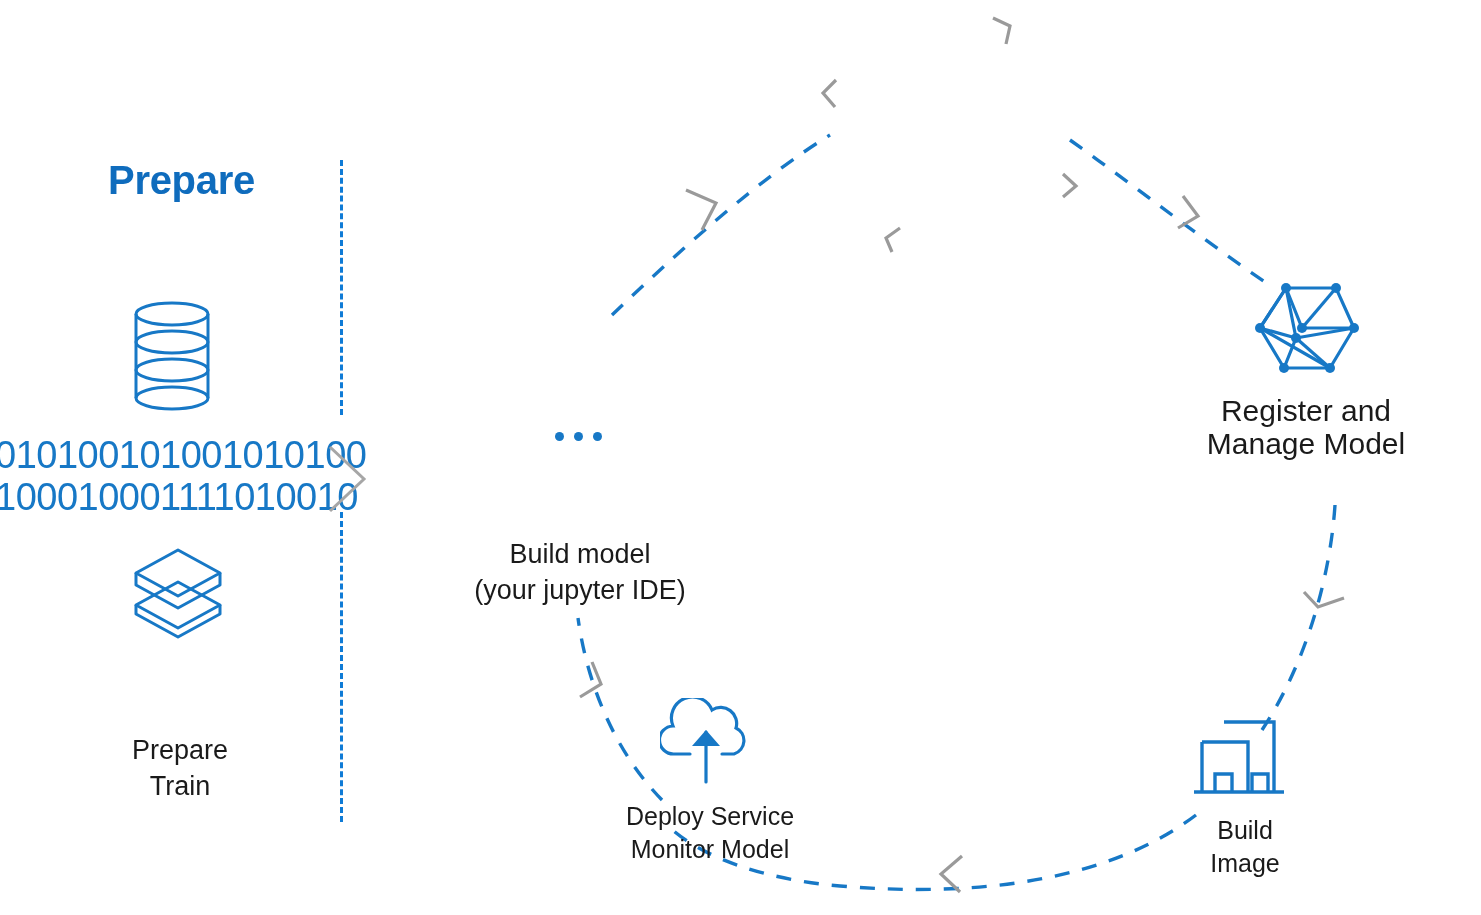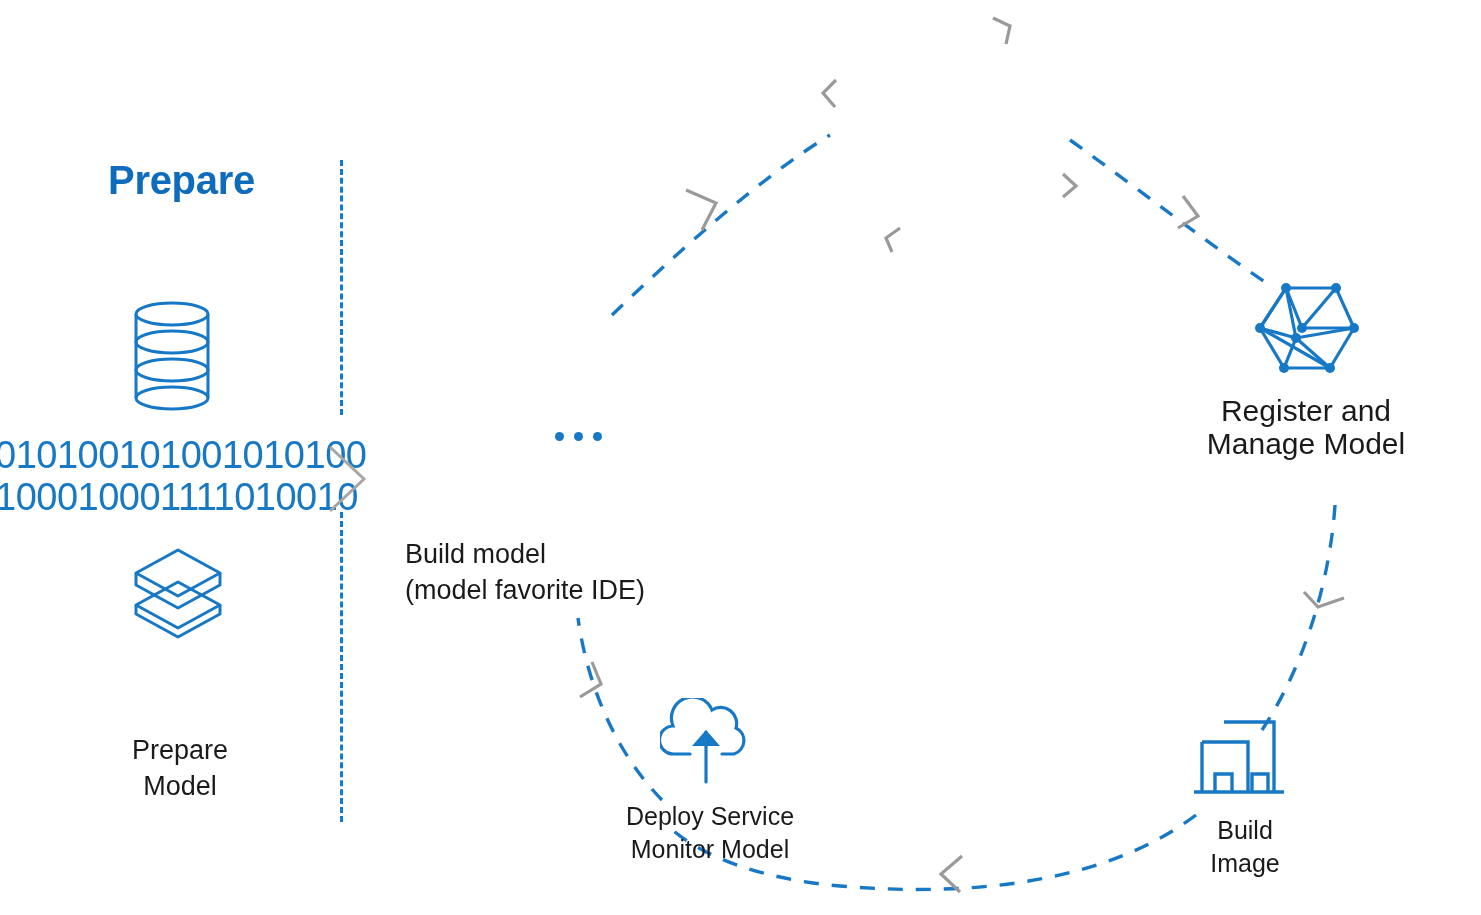--- a/index.html
+++ b/index.html
@@ -98,20 +98,21 @@
     background: #1778c6;
   }
   #vscode-logo {
     left: 490px;
     top: 455px;
   }
   #build-model-label {
     left: 405px;
     top: 536px;
     width: 350px;
+    text-align: center;
     font-size: 27px;
     line-height: 36px;
     color: #1a1a1a;
   }
 
   
   #train-node {
     left: 831px;
     top: 8px;
     width: 240px;
@@ -249,34 +250,34 @@
         <path d="M50,8 L92,31 L50,54 L8,31 Z"></path>
         <path d="M8,31 L8,43 L50,66 L92,43 L92,31"></path>
         <path d="M50,40 L92,63 L50,86 L8,63 Z"></path>
         <path d="M8,63 L8,72 L50,95 L92,72 L92,63"></path>
       </g>
     </svg>
   </div>
 
   <div class="abs" id="prepare-data-label">
     <div>Prepare</div>
-    <div>Model</div>
+    <div>Train</div>
   </div>
 
 
   <div class="abs" id="ide-dots">
     <i></i>
     <i></i>
     <i></i>
   </div>
 
 
   <div class="abs" id="build-model-label">
     <div>Build model</div>
-    <div>(model favorite IDE)</div>
+    <div>(your jupyter IDE)</div>
   </div>
 
 
   <div class="abs" id="register-node">
     <svg id="register-icon" width="110" height="110" viewBox="0 0 110 110">
       <g stroke="#1778c6" stroke-width="3.2" fill="none">
         <path d="M36,16 L86,16 L104,56 L80,96 L34,96 L10,56 Z"></path>
         <path d="M36,16 L10,56 L80,96"></path>
         <path d="M36,16 L52,56 L104,56"></path>
         <path d="M52,56 L86,16"></path>

